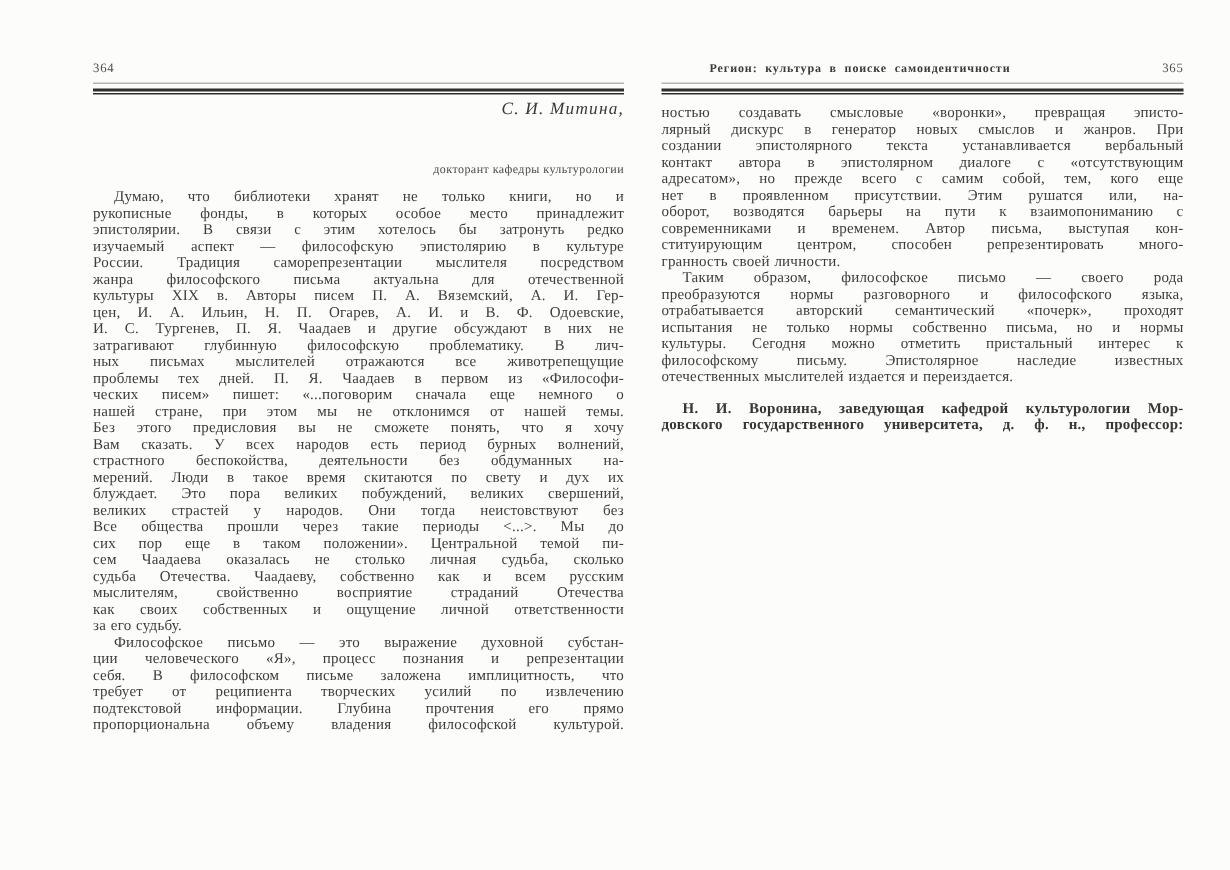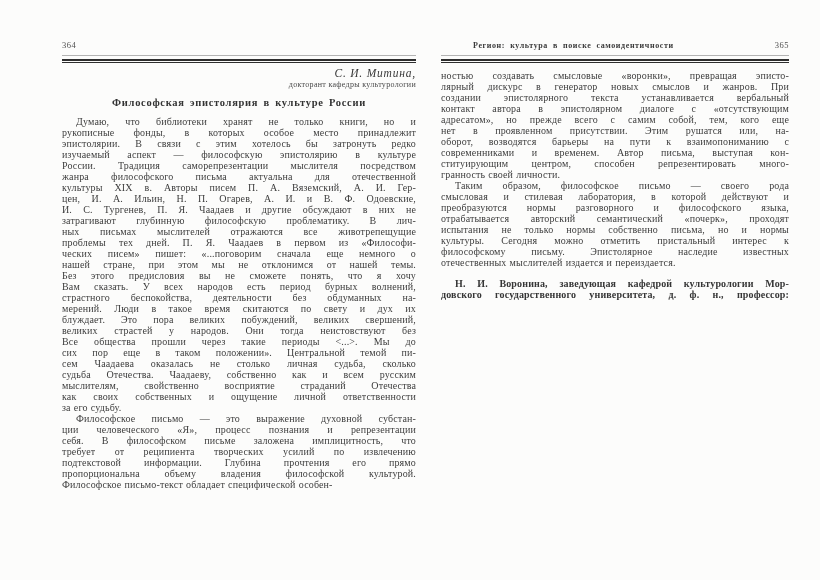--- a/index.html
+++ b/index.html
@@ -37,20 +37,21 @@
   .rule-thin  { height: 1px; background: var(--rule); margin-top: 1px; }
 
   .author-block { margin-top: 4px; text-align: right; }
   .author-name {
     font-style: italic; font-size: 11.5px; letter-spacing: 0.8px;
     color: #383838; line-height: 13px;
   }
   .affil {
     font-size: 8px; line-height: 9.5px; color: var(--ink-soft);
     letter-spacing: 0.3px;
+    margin-top: 28px;
   }
   .article-title {
     margin-top: 7px; text-align: center;
     font-weight: bold; font-size: 10.5px;
     letter-spacing: 0.7px; word-spacing: 2px; color: #333;
   }
 
   .body-text { margin-top: 8px; font-size: 10px; line-height: 11px; }
   .page-right .body-text { margin-top: 7px; }
 
@@ -79,21 +80,20 @@
     </div>
     <div class="rule-light"></div>
     <div class="rule-thick"></div>
     <div class="rule-thin"></div>
 
     <div class="author-block">
       <div class="author-name">С. И. Митина,</div>
       <div class="affil">докторант кафедры культурологии</div>
     </div>
 
-    <div class="article-title">Философская эпистолярия в культуре России</div>
 
     <div class="body-text">
       <div class="para indent">
           <div class="bl">Думаю, что библиотеки хранят не только книги, но и</div>
           <div class="bl">рукописные фонды, в которых особое место принадлежит</div>
           <div class="bl">эпистолярии. В связи с этим хотелось бы затронуть редко</div>
           <div class="bl">изучаемый аспект — философскую эпистолярию в культуре</div>
           <div class="bl">России. Традиция саморепрезентации мыслителя посредством</div>
           <div class="bl">жанра философского письма актуальна для отечественной</div>
           <div class="bl">культуры XIX в. Авторы писем П. А. Вяземский, А. И. Гер-</div>
@@ -118,21 +118,20 @@
           <div class="bl">как своих собственных и ощущение личной ответственности</div>
           <div class="bl last">за его судьбу.</div>
         </div>
       <div class="para indent">
           <div class="bl">Философское письмо — это выражение духовной субстан-</div>
           <div class="bl">ции человеческого «Я», процесс познания и репрезентации</div>
           <div class="bl">себя. В философском письме заложена имплицитность, что</div>
           <div class="bl">требует от реципиента творческих усилий по извлечению</div>
           <div class="bl">подтекстовой информации. Глубина прочтения его прямо</div>
           <div class="bl">пропорциональна объему владения философской культурой.</div>
-          <div class="bl last">Философское письмо-текст обладает специфической особен-</div>
         </div>
     </div>
   </div>
 
   <div class="page page-right">
     <div class="head-row">
       <span class="running-head">Регион: культура в поиске самоидентичности</span>
       <span class="pgnum">365</span>
     </div>
     <div class="rule-light"></div>
@@ -147,21 +146,20 @@
           <div class="bl">контакт автора в эпистолярном диалоге с «отсутствующим</div>
           <div class="bl">адресатом», но прежде всего с самим собой, тем, кого еще</div>
           <div class="bl">нет в проявленном присутствии. Этим рушатся или, на-</div>
           <div class="bl">оборот, возводятся барьеры на пути к взаимопониманию с</div>
           <div class="bl">современниками и временем. Автор письма, выступая кон-</div>
           <div class="bl">ституирующим центром, способен репрезентировать много-</div>
           <div class="bl last">гранность своей личности.</div>
         </div>
       <div class="para indent">
           <div class="bl">Таким образом, философское письмо — своего рода</div>
-          <div class="bl">смысловая и стилевая лаборатория, в которой действуют и</div>
           <div class="bl">преобразуются нормы разговорного и философского языка,</div>
           <div class="bl">отрабатывается авторский семантический «почерк», проходят</div>
           <div class="bl">испытания не только нормы собственно письма, но и нормы</div>
           <div class="bl">культуры. Сегодня можно отметить пристальный интерес к</div>
           <div class="bl">философскому письму. Эпистолярное наследие известных</div>
           <div class="bl last">отечественных мыслителей издается и переиздается.</div>
         </div>
       <div class="para indent bold-block justify-all gap-before">
           <div class="bl">Н. И. Воронина, заведующая кафедрой культурологии Мор-</div>
           <div class="bl last">довского государственного университета, д. ф. н., профессор:</div>

